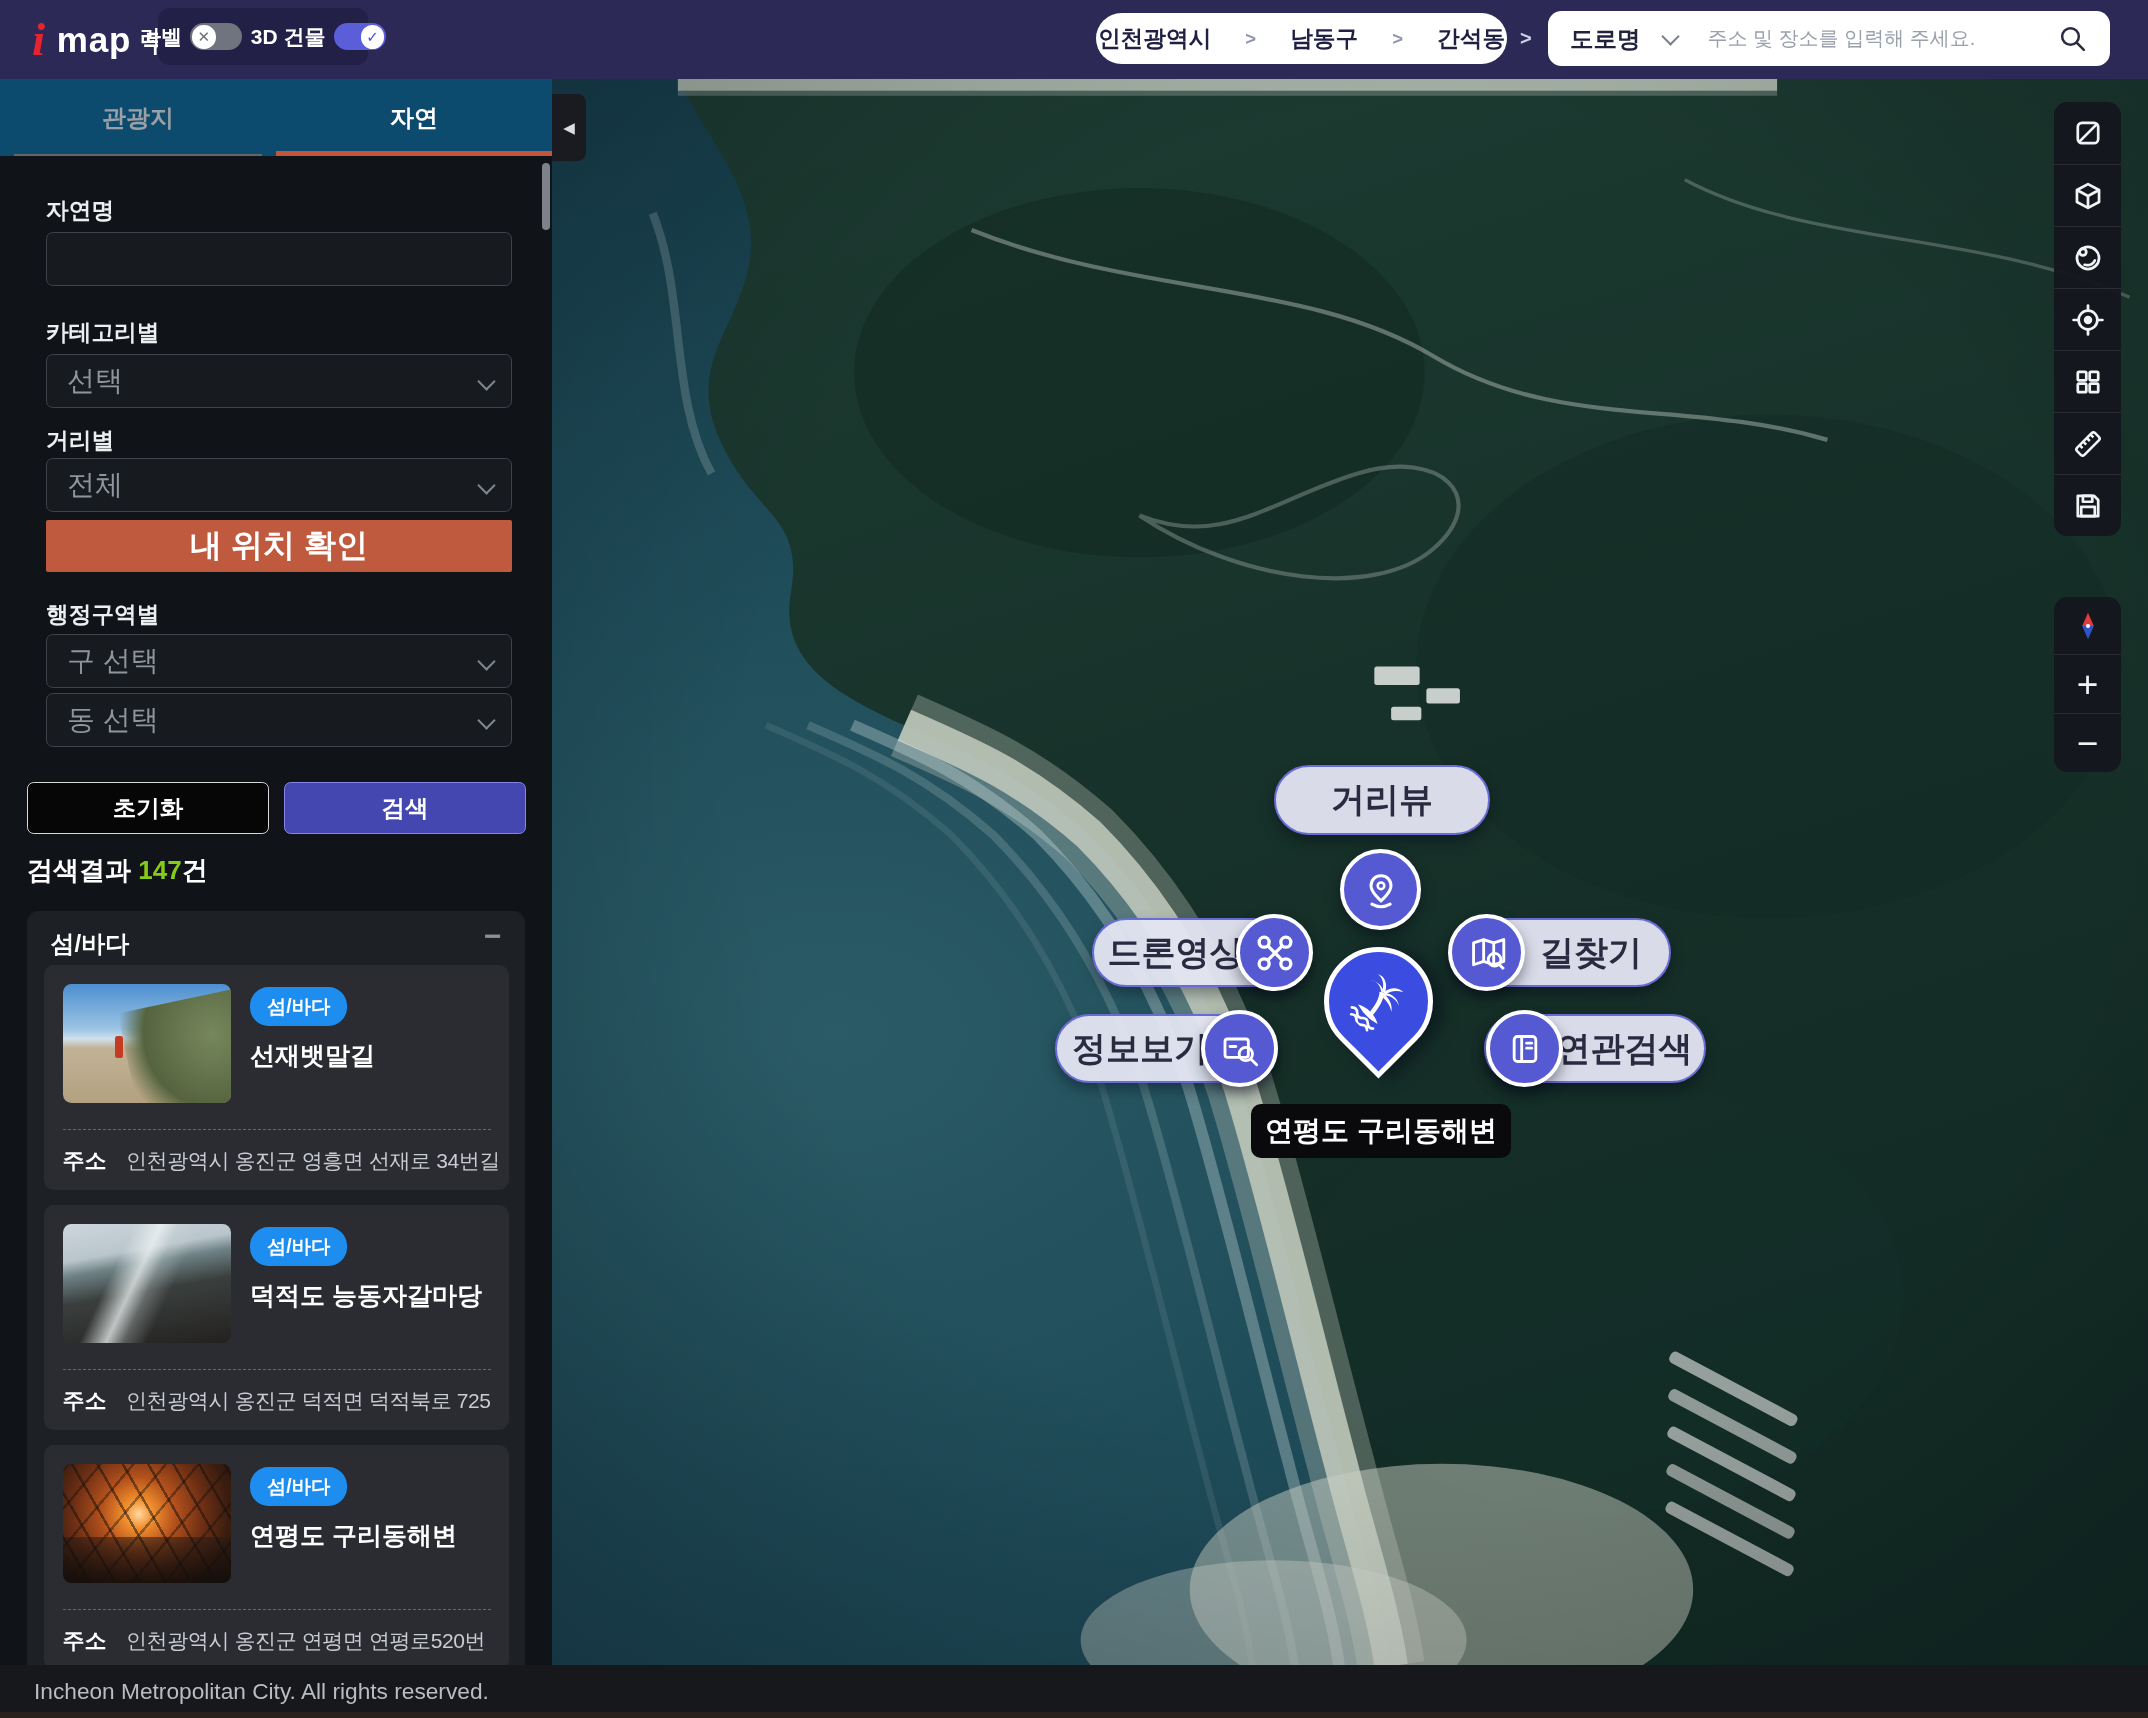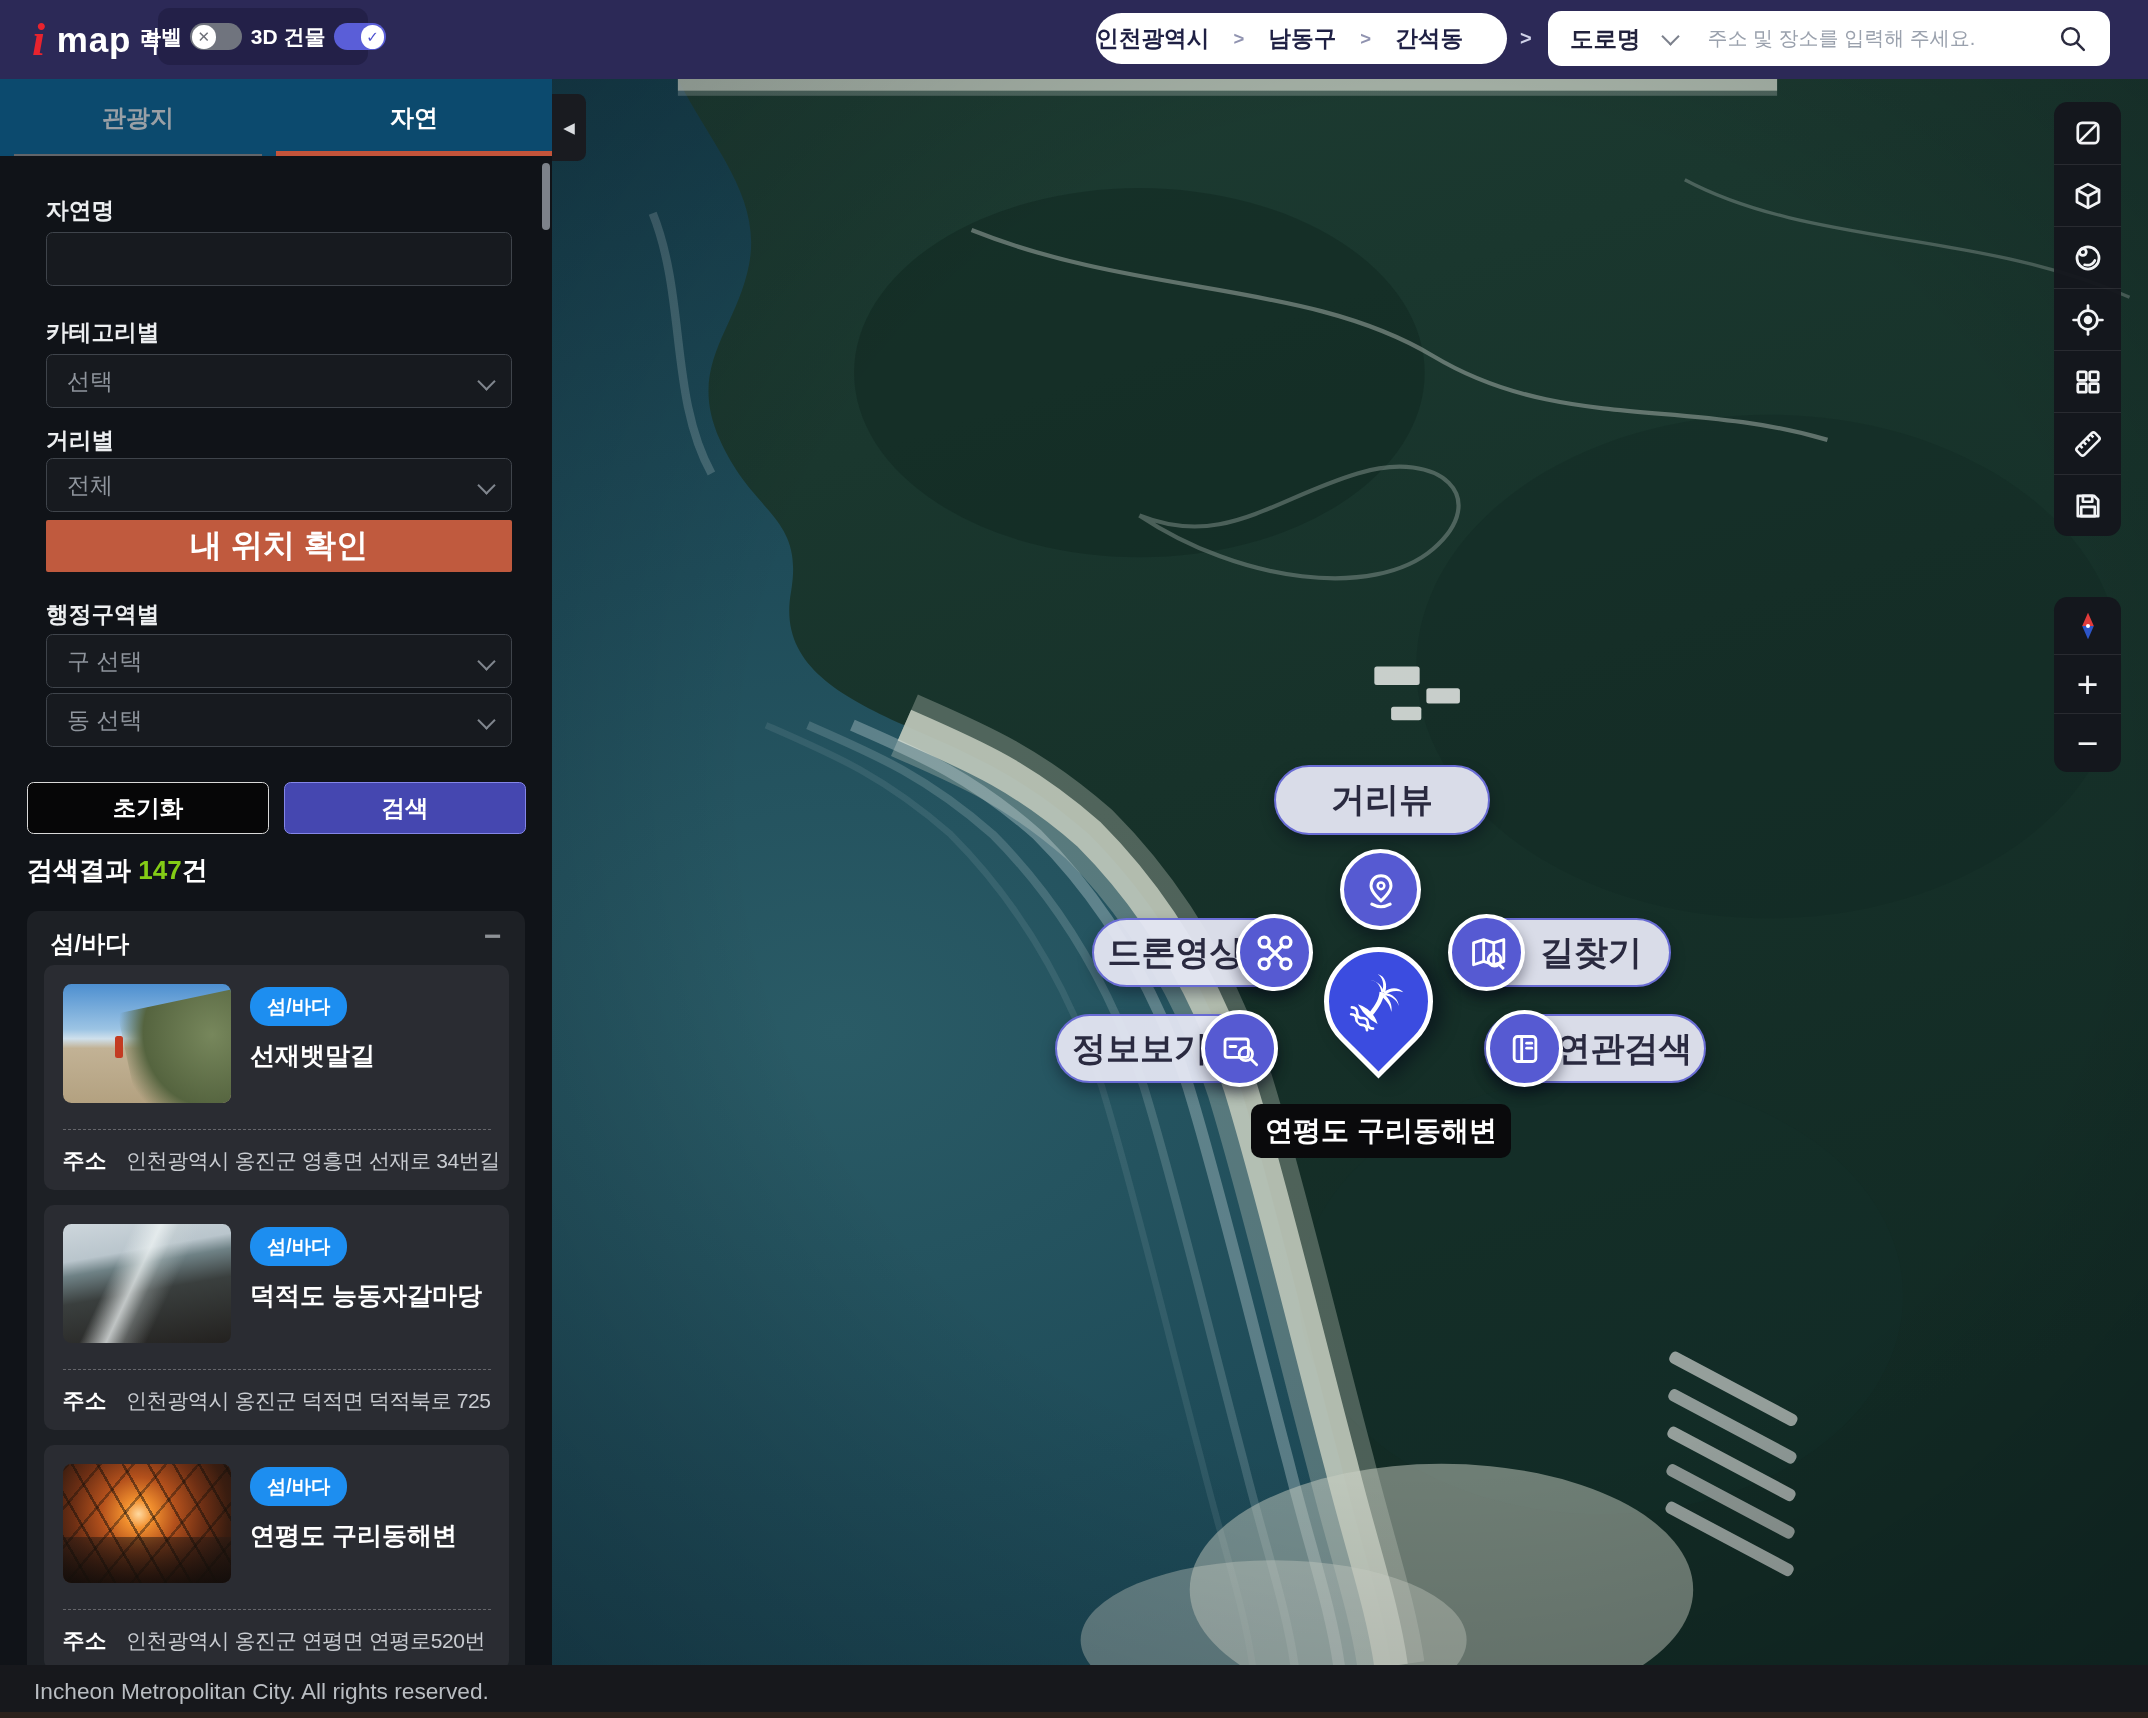--- a/index.html
+++ b/index.html
@@ -17,21 +17,21 @@
                 border-radius:11.7px;display:flex;align-items:center;justify-content:center;gap:8.4px;}
   .toggle-label{color:#fff;font-size:21px;font-weight:bold;white-space:nowrap;}
   .switch{position:relative;width:52px;height:27px;border-radius:13.4px;display:inline-block;cursor:pointer;flex:none;}
   .switch.off{background:#70747e;}
   .switch.on{background:#5a5ed8;}
   .knob{position:absolute;top:1.7px;width:23.5px;height:23.5px;border-radius:50%;background:#fff;
         display:flex;align-items:center;justify-content:center;font-size:15px;font-weight:bold;}
   .switch.off .knob{left:1.7px;color:#6d7078;}
   .switch.on .knob{right:1.7px;color:#4a4ecf;}
   .breadcrumb{position:absolute;left:1096px;top:13.4px;width:411px;height:51px;background:#fff;
-              border-radius:26px;display:flex;align-items:center;gap:24px;}
+              border-radius:26px;display:flex;align-items:center;justify-content:center;gap:34px;}
   .crumb{color:#1f2044;font-size:22.7px;font-weight:bold;cursor:pointer;white-space:nowrap;}
   .crumb-sep{color:#9093b0;font-size:18.5px;font-weight:bold;}
   .bc-next{position:absolute;left:1520px;top:27px;color:#cfd1e8;font-size:20px;font-weight:bold;}
   .searchbar{position:absolute;left:1548px;top:11px;width:562px;height:55px;background:#fff;border-radius:13.4px;
              display:flex;align-items:center;padding:0 22px;box-sizing:border-box;}
   .search-cat{color:#22223c;font-size:23.5px;font-weight:bold;cursor:pointer;margin-right:23.5px;white-space:nowrap;}
   .chev{display:inline-block;width:11px;height:11px;border-right:2.5px solid #7c818c;border-bottom:2.5px solid #7c818c;
         transform:rotate(45deg);margin-right:28.5px;margin-top:-5px;flex:none;}
   .search-input{flex:1;border:none;outline:none;font-size:20px;color:#333;background:transparent;
                 font-family:"Liberation Sans","DejaVu Sans",sans-serif;min-width:0;}
@@ -43,21 +43,21 @@
   .tabs{position:absolute;left:0;top:0;width:100%;height:77px;display:flex;background:#0c4a6e;}
   .tab{width:50%;position:relative;display:flex;align-items:center;justify-content:center;
        font-size:24px;cursor:pointer;}
   .tab .bar{position:absolute;left:5%;right:5%;bottom:0;height:2.5px;background:#62656a;}
   .tab.active .bar{height:5px;background:#c4543a;left:0;right:0;}
   .tab-inactive-text{color:#9aa0a6;font-weight:bold;}
   .tab-active-text{color:#ffffff;font-weight:bold;}
   .form-label{position:absolute;left:46px;color:#eceef0;font-size:22.7px;font-weight:bold;}
   .field{position:absolute;left:46px;width:466px;height:54px;background:#171a1f;border:1.7px solid #3f444b;
          border-radius:6.7px;box-sizing:border-box;}
-  .selectbox{display:flex;align-items:center;padding:0 20px;color:#8f959d;font-size:23px;cursor:pointer;}
+  .selectbox{display:flex;align-items:center;padding:0 20px;color:#8f959d;font-size:28px;cursor:pointer;}
   .selectbox .chev{position:absolute;right:18.5px;margin:0;border-color:#80868e;}
   .btn-orange{position:absolute;left:46px;width:466px;height:52px;background:#c05a3e;border:none;border-radius:2px;
               color:#fff;font-size:32px;font-weight:bold;cursor:pointer;font-family:inherit;}
   .btn-reset{position:absolute;left:27px;top:703px;width:242px;height:52px;background:#060607;
              border:1.7px solid #d9d9d9;border-radius:6.7px;color:#fff;font-size:23.5px;font-weight:bold;cursor:pointer;font-family:inherit;box-sizing:border-box;}
   .btn-search{position:absolute;left:284px;top:703px;width:242px;height:52px;background:#4547b0;
               border:1.7px solid #8486e8;border-radius:6.7px;color:#fff;font-size:23.5px;font-weight:bold;cursor:pointer;font-family:inherit;box-sizing:border-box;}
   .results{position:absolute;left:27px;top:774px;font-size:26px;font-weight:bold;color:#fff;}
   .results .cnt{color:#84cc16;}
   .section{position:absolute;left:27px;top:832px;width:498px;height:839px;background:#1d2025;border-radius:11.7px;}

